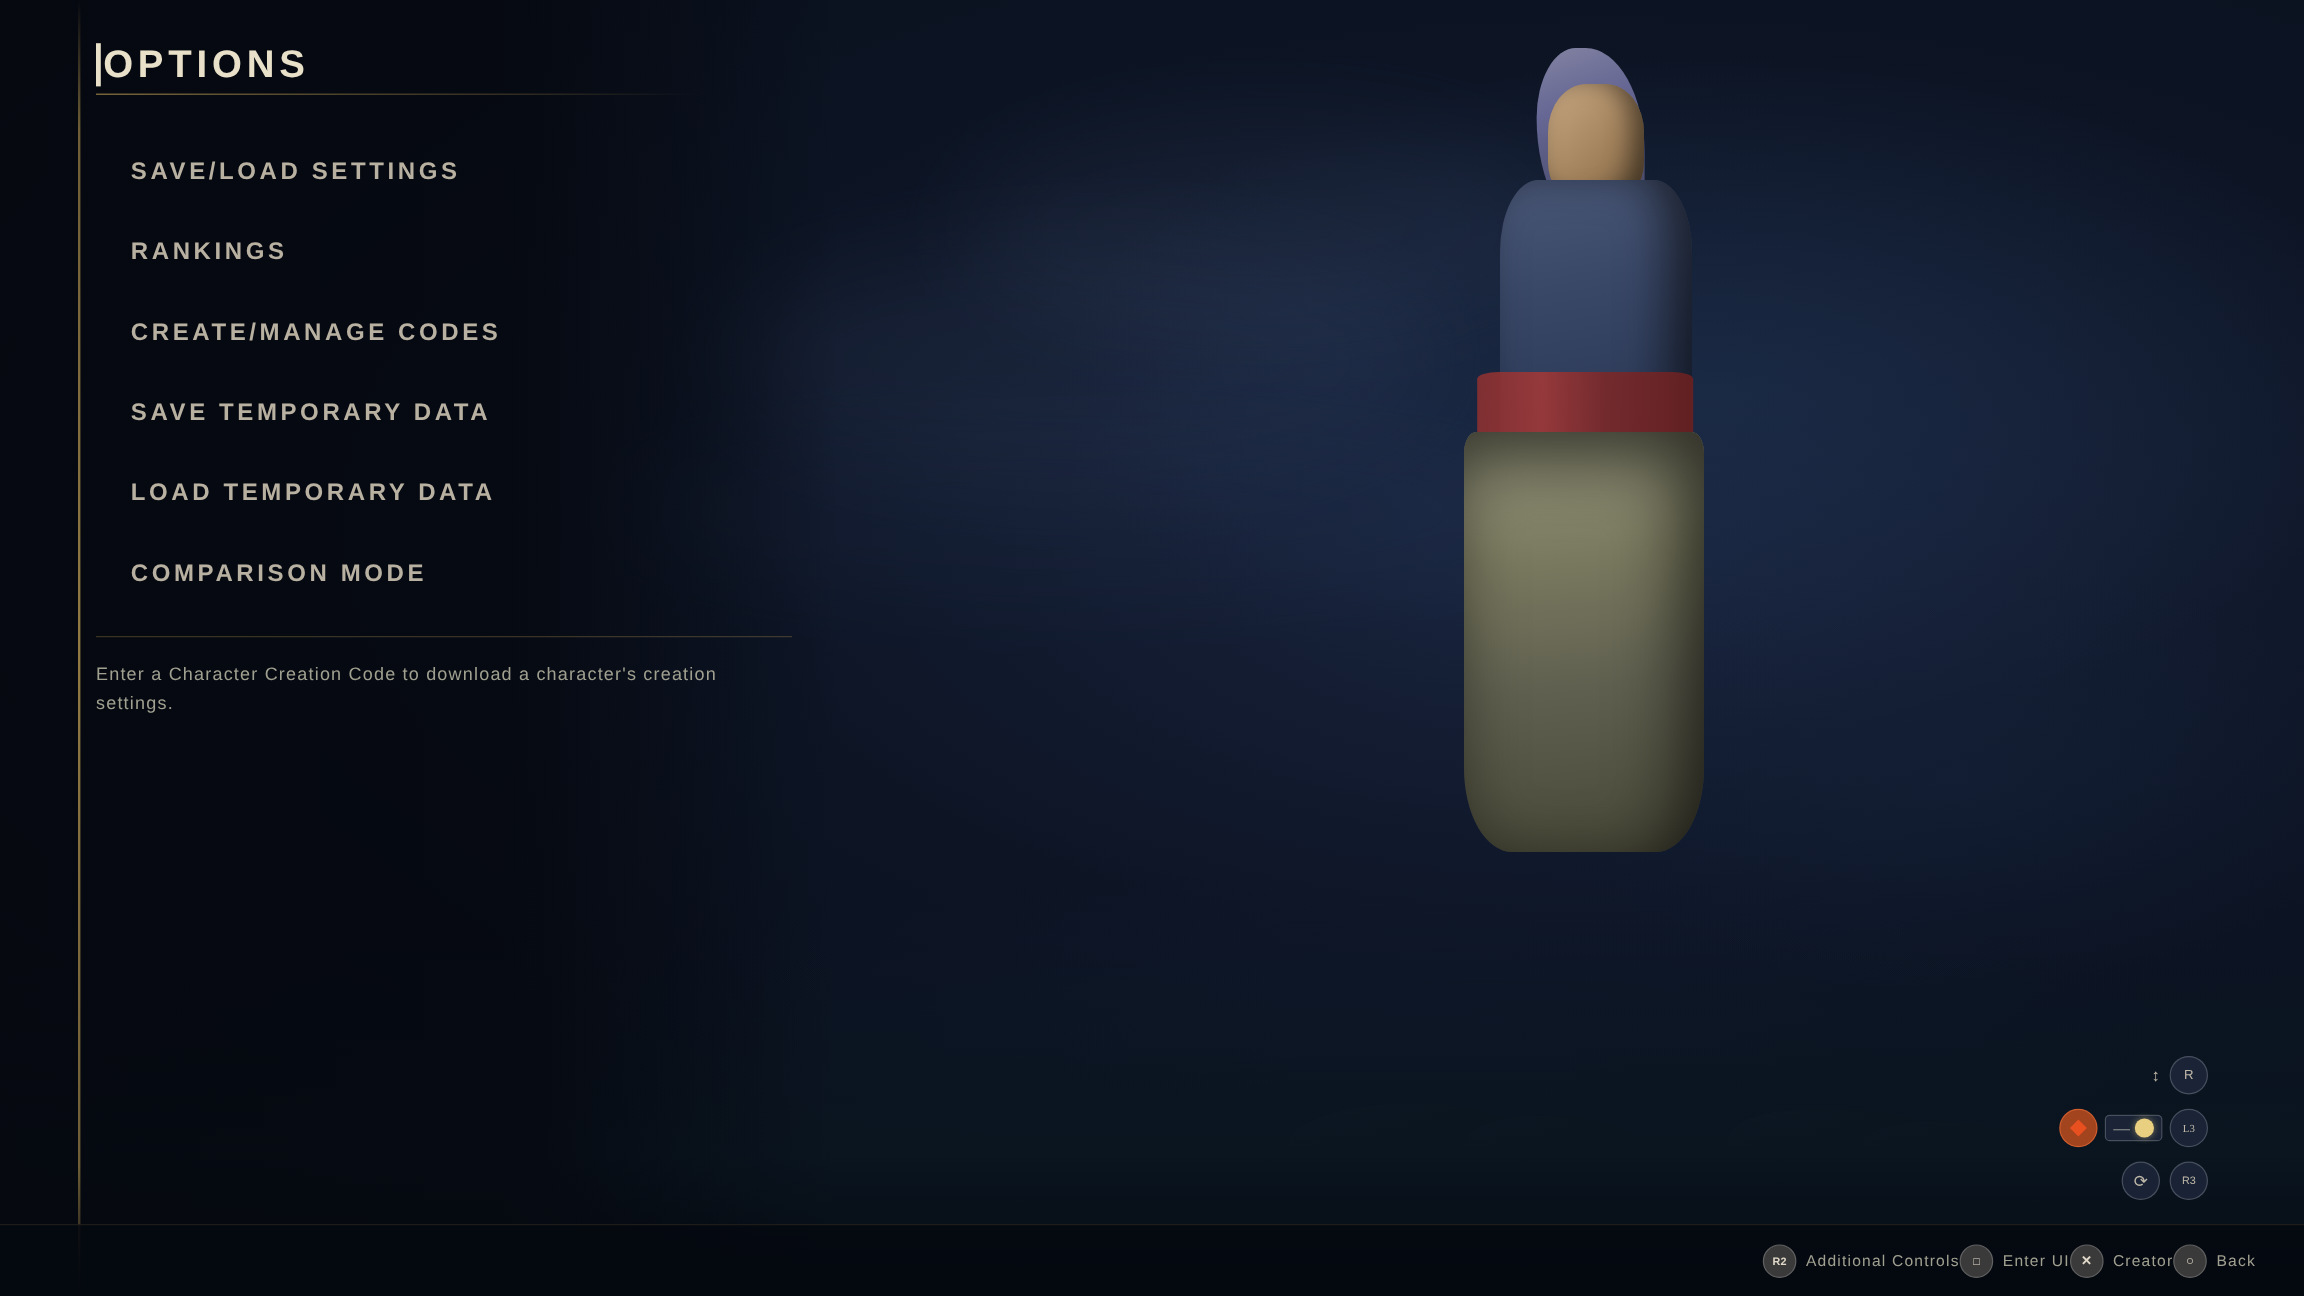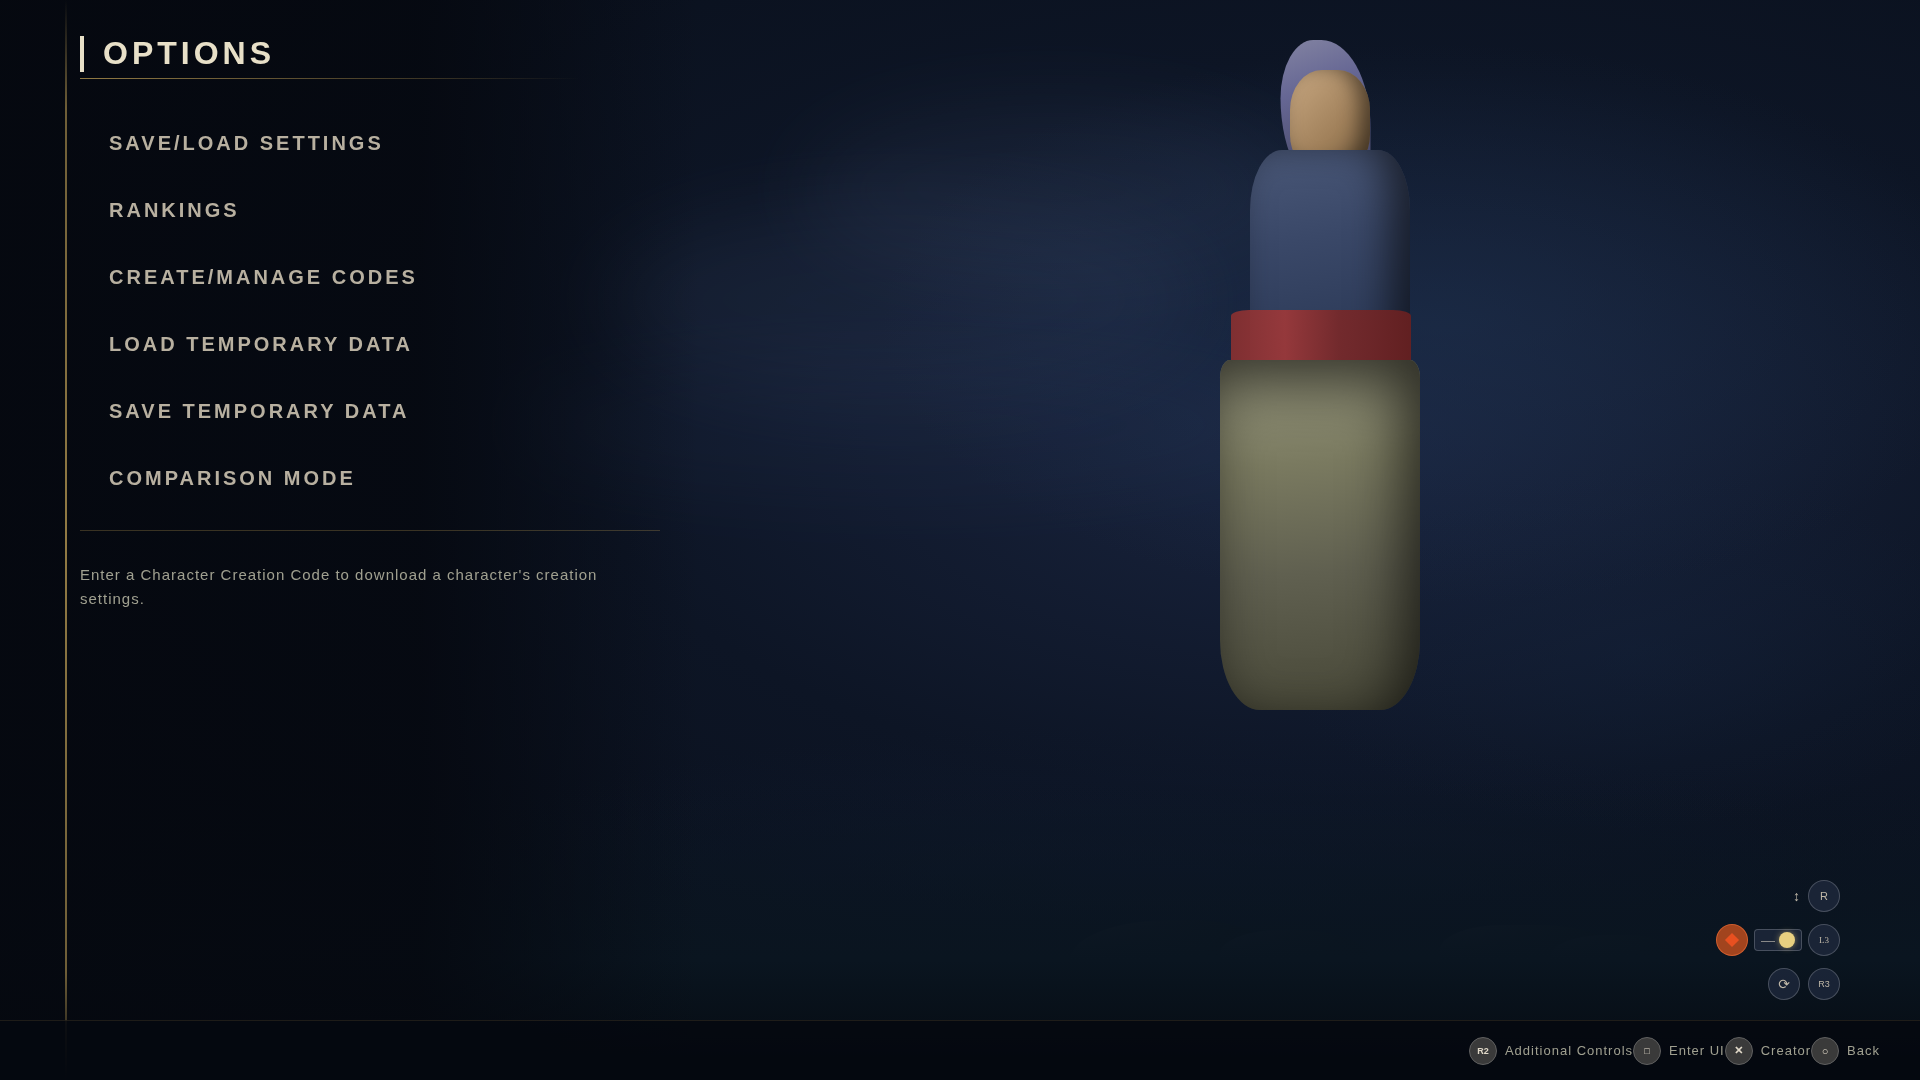--- a/index.html
+++ b/index.html
@@ -181,21 +181,21 @@
     
     .title-section {
       position: absolute;
       top: 35px;
       left: 80px;
     }
 
     .title-bar {
       display: flex;
       align-items: flex-end;
-      gap: 17px;
+      gap: 0;
     }
 
     .title-cursor {
       width: 4px;
       height: 36px;
       background: #e8e0c8;
       margin-right: 2px;
       flex-shrink: 0;
     }
 
@@ -263,21 +263,21 @@
       flex-shrink: 0;
     }
 
     
     .description-section {
       position: absolute;
       top: 530px;
       left: 80px;
       width: 580px;
       border-top: 1px solid rgba(180,150,80,0.3);
-      padding-top: 32px;
+      padding-top: 20px;
     }
 
     .description-text {
       font-size: 15px;
       color: #a0a090;
       line-height: 1.6;
       letter-spacing: 1px;
     }
 
     
@@ -430,24 +430,24 @@
     <div class="menu-item">
       <span class="menu-item-text">SAVE/LOAD SETTINGS</span>
     </div>
     <div class="menu-item">
       <span class="menu-item-text">RANKINGS</span>
     </div>
     <div class="menu-item">
       <span class="menu-item-text">CREATE/MANAGE CODES</span>
     </div>
     <div class="menu-item">
+      <span class="menu-item-text">SAVE TEMPORARY DATA</span>
+    </div>
+    <div class="menu-item">
       <span class="menu-item-text">LOAD TEMPORARY DATA</span>
-    </div>
-    <div class="menu-item">
-      <span class="menu-item-text">SAVE TEMPORARY DATA</span>
     </div>
     <div class="menu-item">
       <span class="menu-item-text">COMPARISON MODE</span>
     </div>
   </nav>
 
   <div class="description-section">
     <p class="description-text">Enter a Character Creation Code to download a character's creation settings.</p>
   </div>
 

